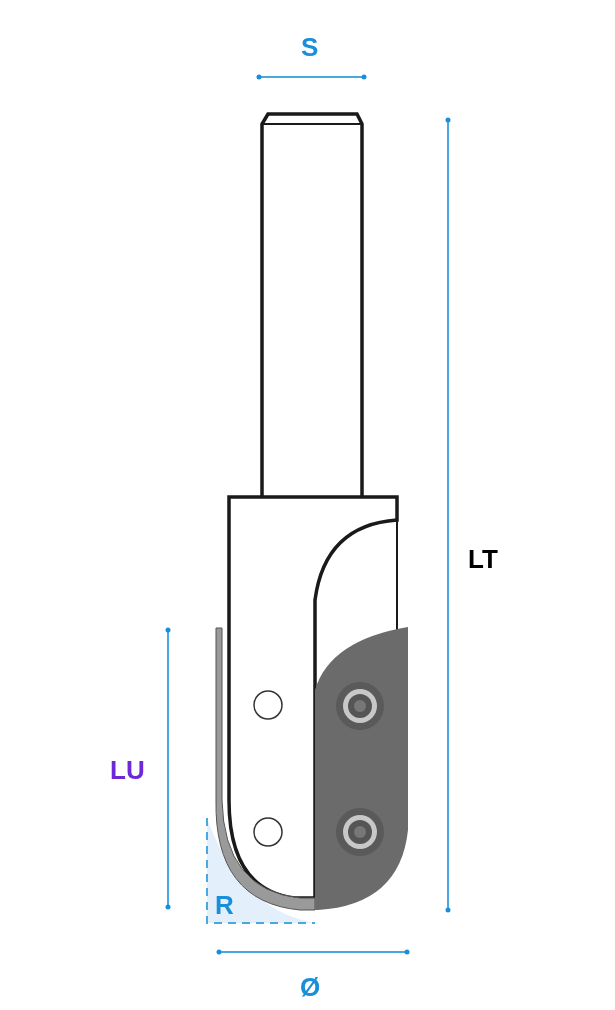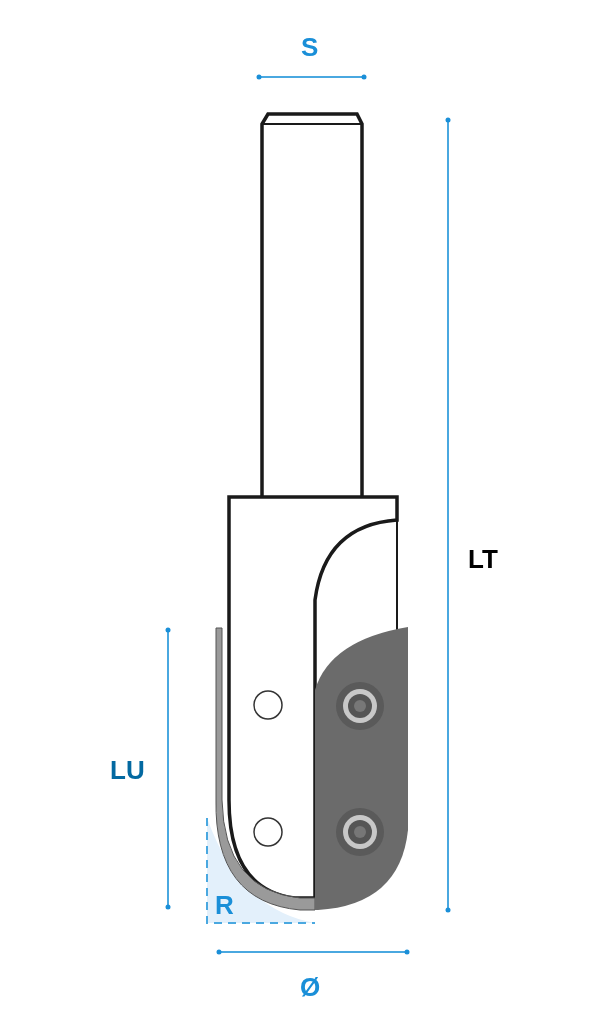--- a/index.html
+++ b/index.html
@@ -53,15 +53,15 @@
   <circle cx="168" cy="630" r="2.5" fill="#1a8fd8"></circle>
     <circle cx="168" cy="907" r="2.5" fill="#1a8fd8"></circle>
 
   <line x1="219" y1="952" x2="407" y2="952" stroke="#4aa8e0" stroke-width="2"></line>
   <circle cx="219" cy="952" r="2.5" fill="#1a8fd8"></circle>
     <circle cx="407" cy="952" r="2.5" fill="#1a8fd8"></circle>
 </svg>
 
 <div class="lbl" style="position:absolute;left:301px;top:32px;color:#1a8fd8;">S</div>
 <div class="lbl" style="position:absolute;left:468px;top:500px;color:#000000;margin-top:44px;">LT</div>
-<div class="lbl" style="position:absolute;left:110px;top:755px;color:#0369a1;">LU</div>
+<div class="lbl" style="position:absolute;left:110px;top:755px;color:#6d28d9;">LU</div>
 <div class="lbl" style="position:absolute;left:215px;top:890px;color:#1a8fd8;">R</div>
 <div class="lbl" style="position:absolute;left:300px;top:972px;color:#1a8fd8;">Ø</div>
 
 </body></html>

